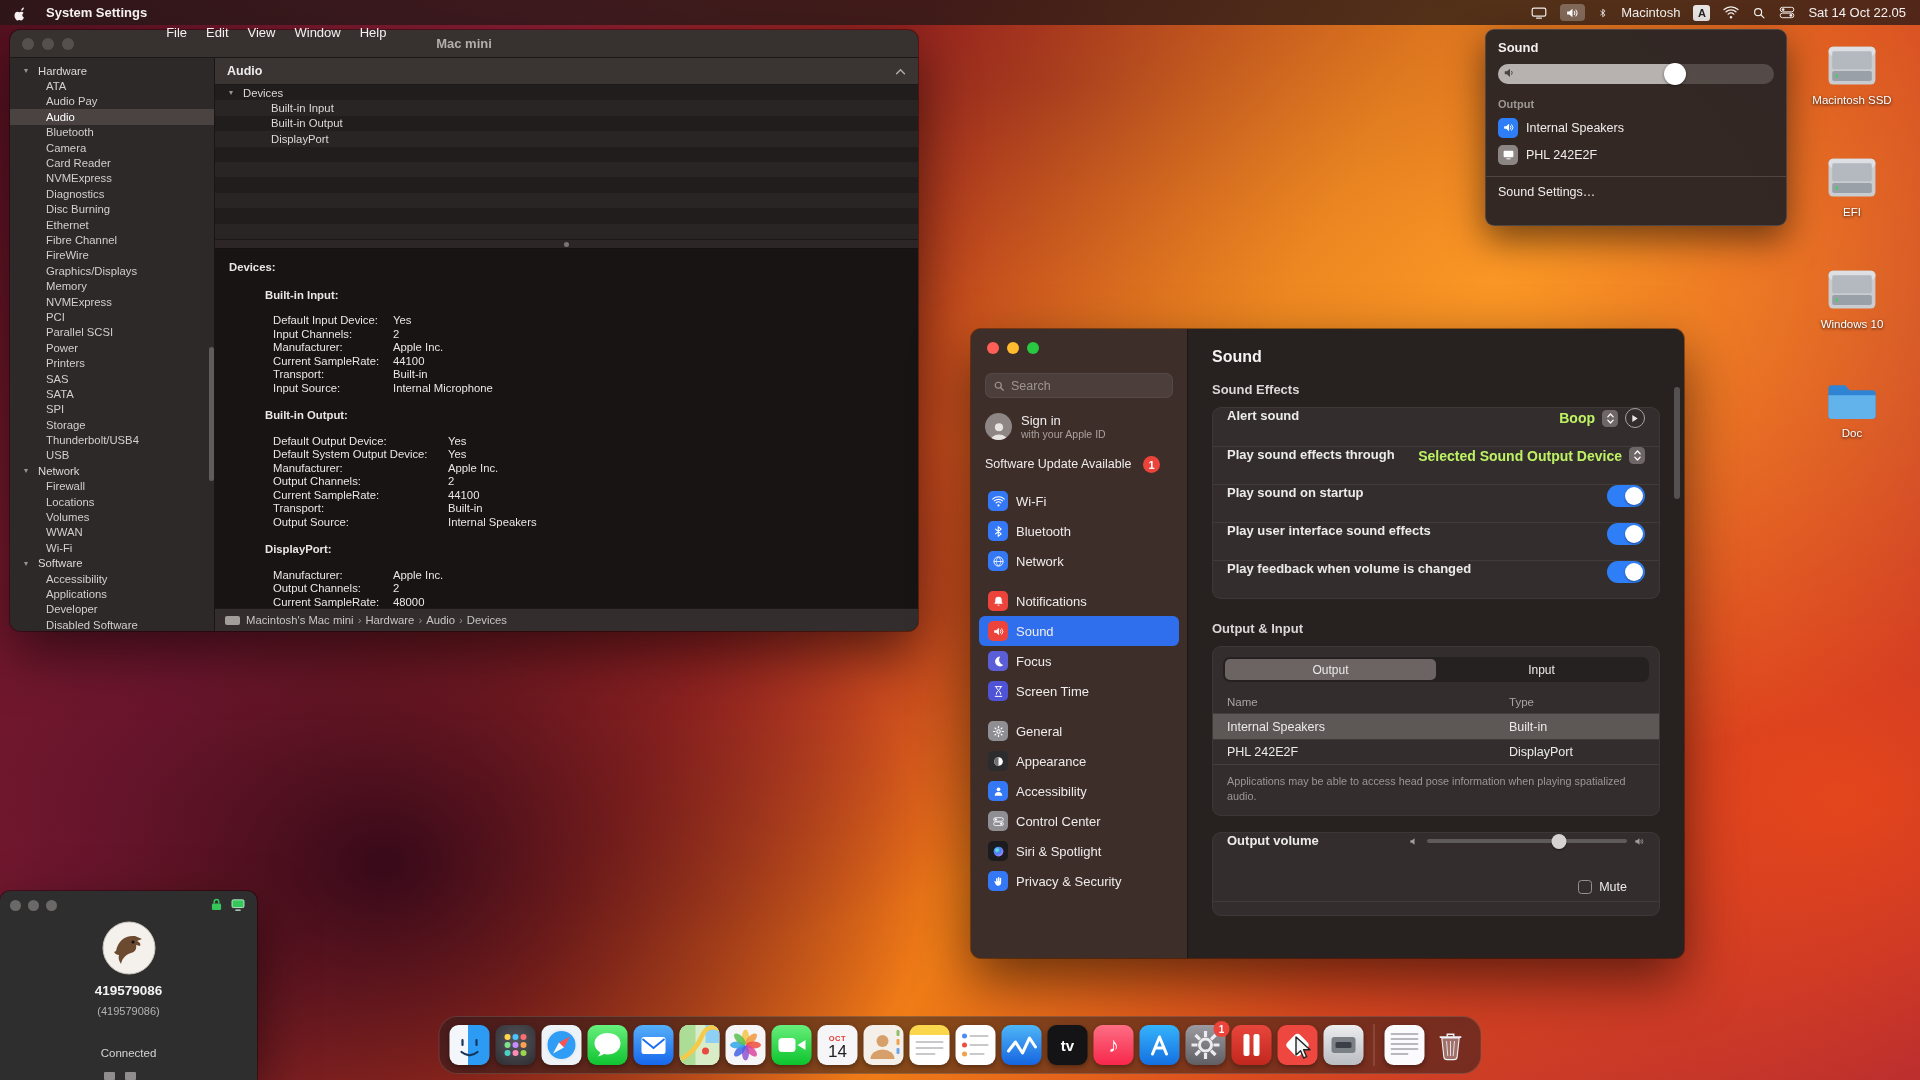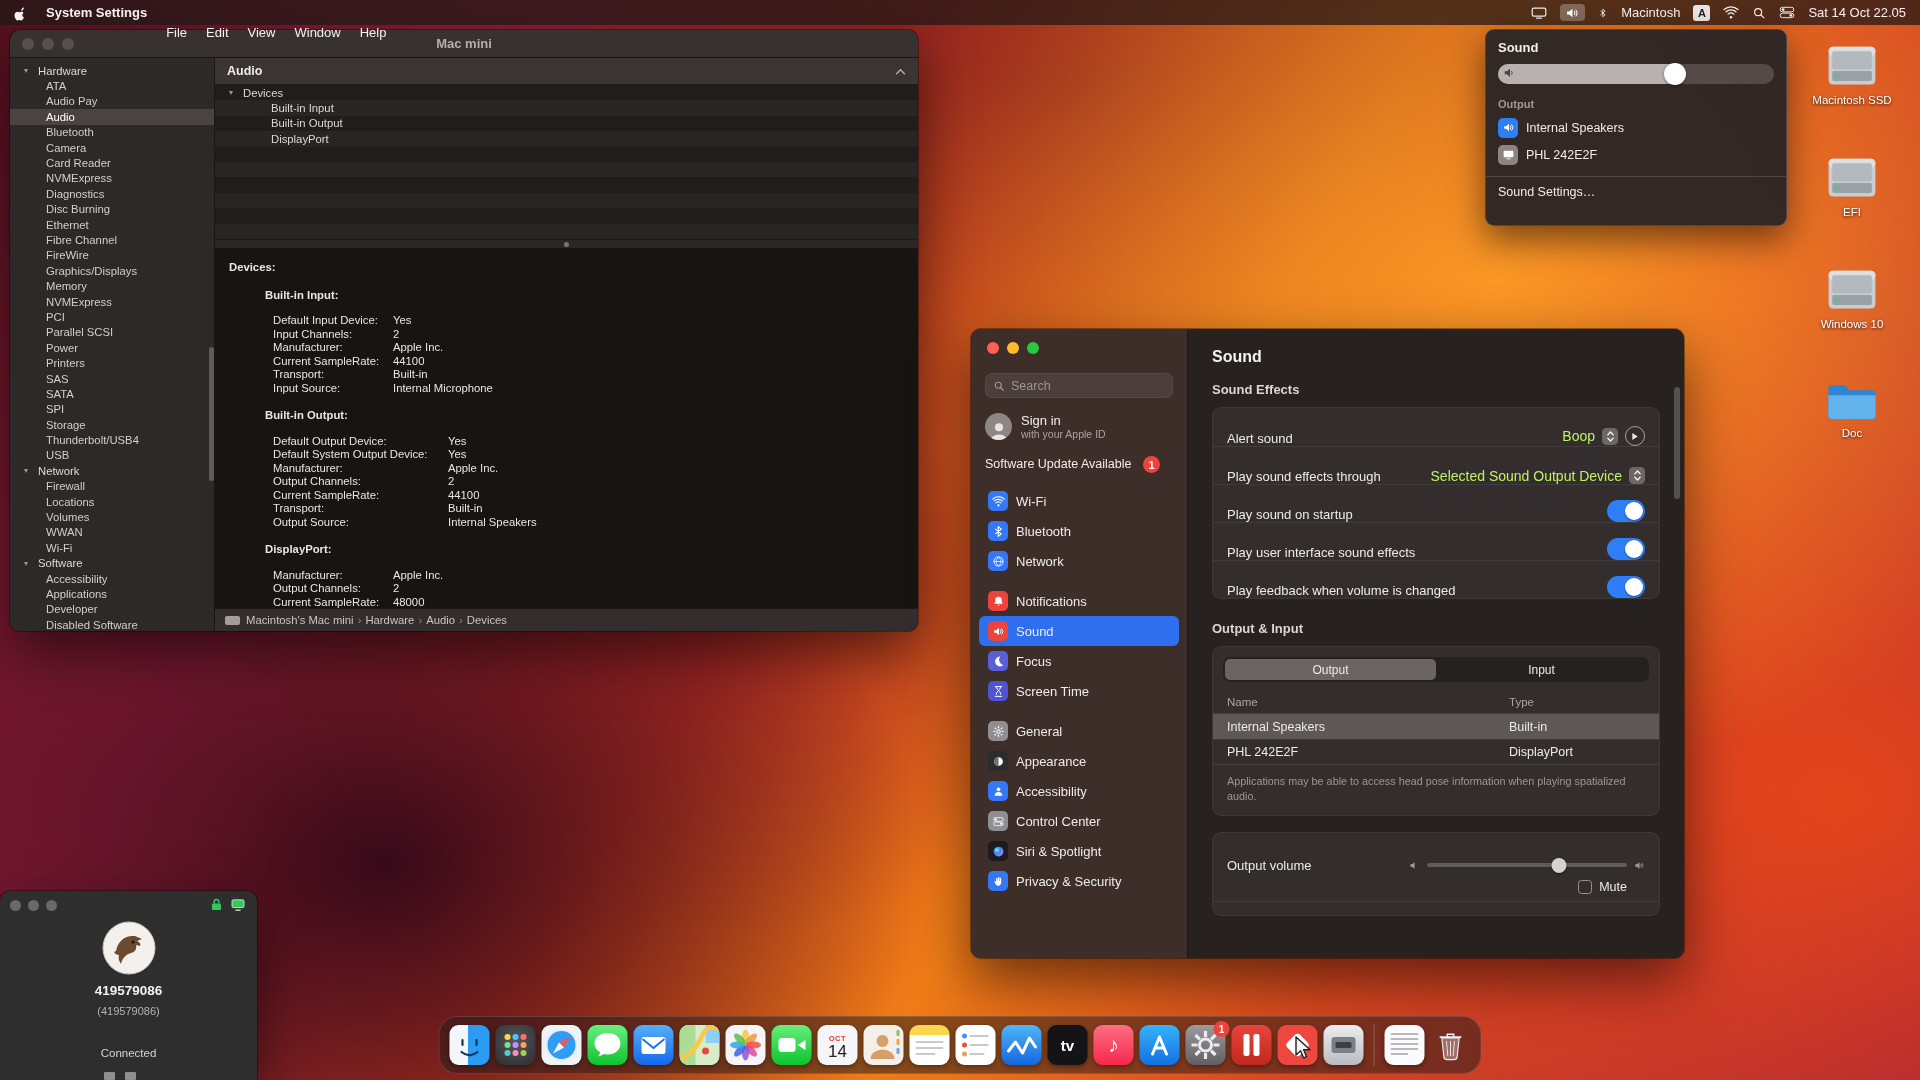--- a/index.html
+++ b/index.html
@@ -107,22 +107,22 @@
   .nav-group{margin-bottom:10px;}
   .nav-item{display:flex;align-items:center;gap:8px;height:30px;padding:0 9px;margin:0 8px;border-radius:6px;
     font-size:13px;color:#efecec;}
   .nav-item.sel{background:#2f6fed;}
   .nav-ic{width:20px;height:20px;border-radius:5px;display:flex;align-items:center;justify-content:center;flex:none;}
   .nav-ic svg{width:13px;height:13px;}
   .sw-main{position:absolute;left:217px;top:0;right:0;bottom:0;background:#272120;overflow:hidden;}
   .pane-title{font-size:16px;font-weight:700;color:#f5f3f2;margin:19px 24px 16px;}
   .sec-h{margin:0 24px 10px;font-size:13px;font-weight:700;color:#dbd7d6;}
   .card{background:rgba(255,255,255,.06);border:1px solid rgba(255,255,255,.05);border-radius:9px;margin:0 24px;}
-  .crow{display:flex;align-items:flex-end;justify-content:space-between;height:38px;padding:0 14px;
-    font-size:13px;color:#edebea;}
+  .crow{display:flex;align-items:flex-start;justify-content:space-between;height:38px;padding:0 14px;
+    font-size:13px;color:#edebea;font-weight:bold;}
   .crow + .crow{border-top:1px solid rgba(255,255,255,.07);}
   .rcluster{display:flex;align-items:center;gap:7px;}
   .pop-val{font-size:14px;color:#bef264;}
   .stepper{width:16px;height:17px;border-radius:4.5px;background:#6e6765;display:flex;align-items:center;justify-content:center;}
   .playbtn{width:20px;height:20px;border-radius:50%;border:1.5px solid #a8a2a0;display:flex;align-items:center;justify-content:center;}
   .slider{position:relative;width:200px;height:16px;display:flex;align-items:center;}
   .slider .track{width:100%;height:3.5px;border-radius:2px;background:rgba(255,255,255,.22);overflow:hidden;}
   .slider .fill{height:100%;width:var(--p);background:#a9a4a2;}
   .slider .thumb{position:absolute;left:var(--p);transform:translateX(-50%);width:15px;height:15px;border-radius:50%;
     background:#d6d2d1;box-shadow:0 1px 2px rgba(0,0,0,.5);}

